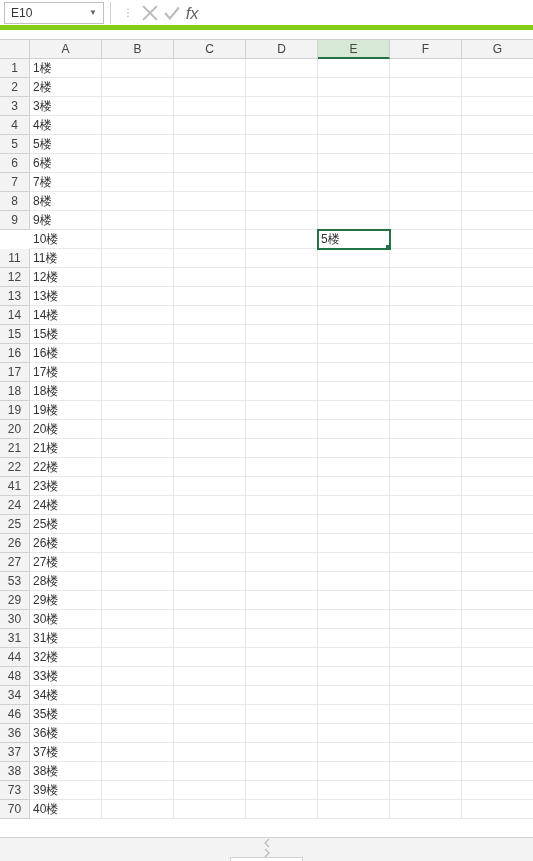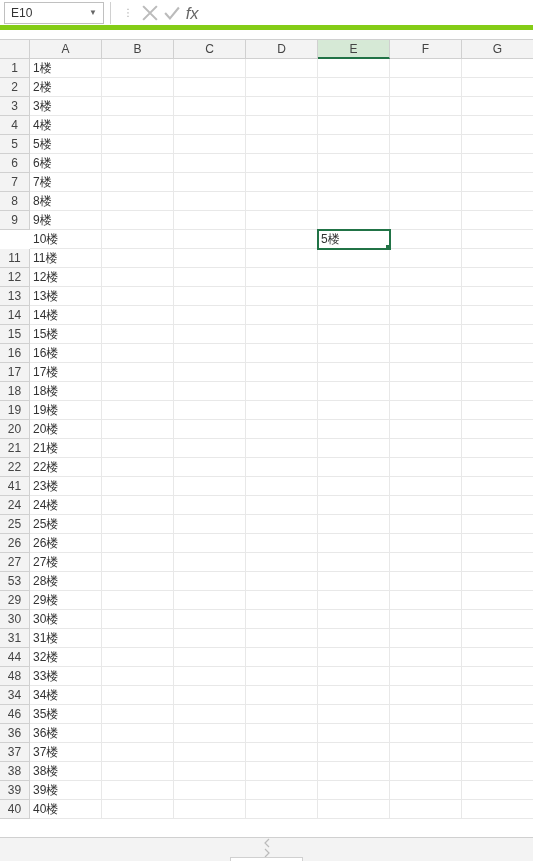--- a/index.html
+++ b/index.html
@@ -490,29 +490,29 @@
     <div class="cell"></div>
     <div class="cell"></div>
     <div class="hdr row">38</div>
     <div class="cell">38楼</div>
     <div class="cell"></div>
     <div class="cell"></div>
     <div class="cell"></div>
     <div class="cell"></div>
     <div class="cell"></div>
     <div class="cell"></div>
-    <div class="hdr row">39</div>
+    <div class="hdr row">73</div>
     <div class="cell">39楼</div>
     <div class="cell"></div>
     <div class="cell"></div>
     <div class="cell"></div>
     <div class="cell"></div>
     <div class="cell"></div>
     <div class="cell"></div>
-    <div class="hdr row">40</div>
+    <div class="hdr row">70</div>
     <div class="cell">40楼</div>
     <div class="cell"></div>
     <div class="cell"></div>
     <div class="cell"></div>
     <div class="cell"></div>
     <div class="cell"></div>
     <div class="cell"></div>
   </div>
 
 <div class="sheet-tabs">

